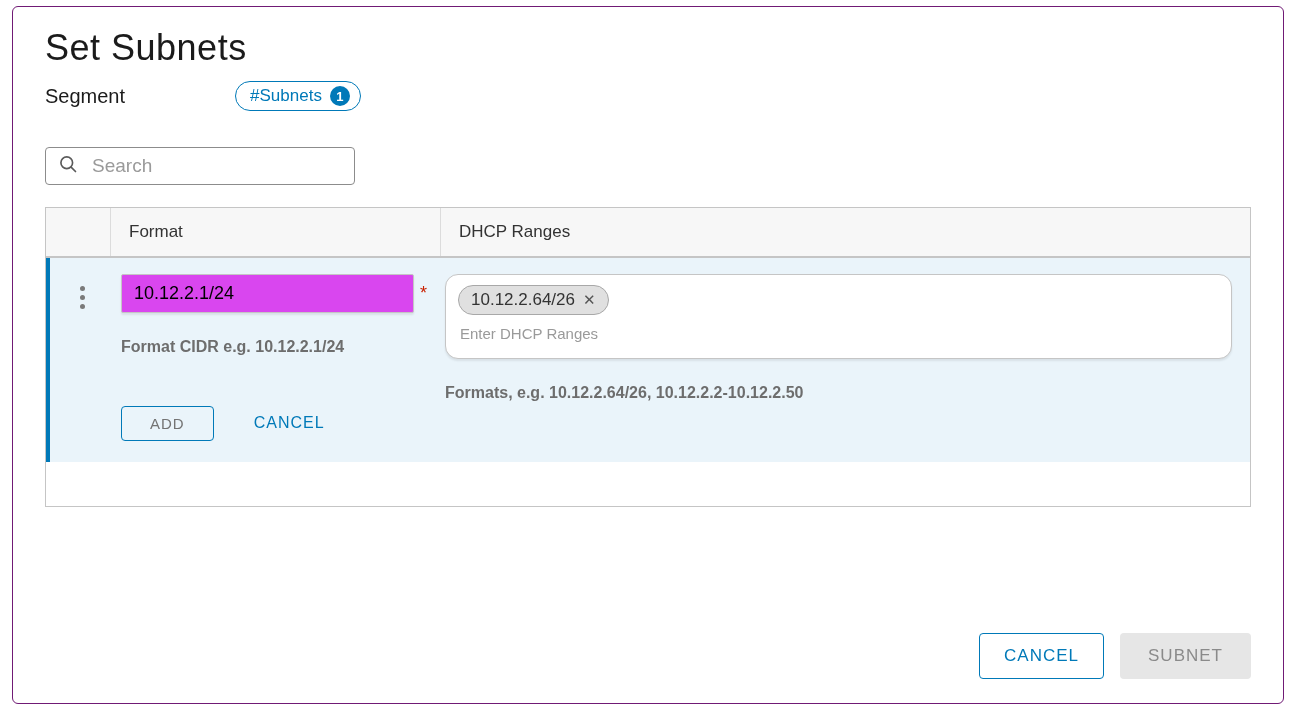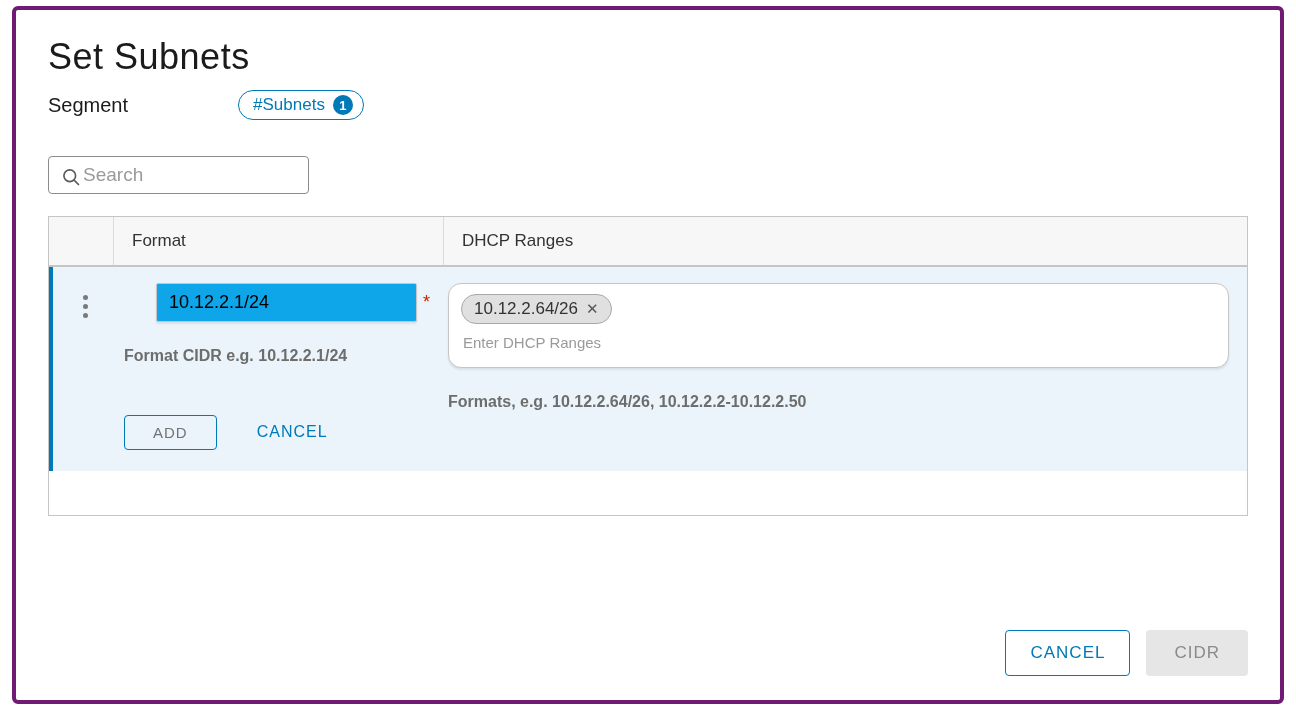--- a/index.html
+++ b/index.html
@@ -10,24 +10,24 @@
     color:#1b1b1b;
     width:1296px;
     height:710px;
     position:relative;
     overflow:hidden;
   }
 
   .modal {
     position:absolute;
     left:12px; right:12px; top:6px; bottom:6px;
-    border:4px solid #701a75;
+    border:1px solid #701a75;
     border-radius:6px;
     background:#ffffff;
-    padding:26px 32px;
+    padding:20px 32px;
   }
 
   .page-title {
     font-size:36px;
     font-weight:400;
     margin:0 0 12px 0;
     letter-spacing:0.5px;
   }
 
   .segment-row {
@@ -84,25 +84,26 @@
     background:transparent;
     color:#0079b8;
     font-size:16px;
     letter-spacing:1px;
     padding:10px 20px;
     cursor:pointer;
     font-weight:500;
   }
   .search-wrap {
     display:flex;
-    align-items:flex-end;
+    align-items:flex-start;
     border:1px solid #8c8c8c;
     border-radius:4px;
     padding:6px 12px;
-    width:261px;
+    width:310px;
+    gap:12px;
   }
   .search-wrap input {
     border:none;
     outline:none;
     font-size:19px;
     color:#666;
     flex:1;
     background:transparent;
   }
   .search-wrap svg { flex:none; }
@@ -147,23 +148,22 @@
 
   .gateway-field {
     display:flex; align-items:center; gap:6px;
   }
   .gateway-field input {
     width:326px;
     font-size:18px;
     padding:8px 12px;
     border:1px solid #c5c5c5;
     border-radius:2px;
-    background:#0ea5e9;
+    background:#d946ef;
     box-shadow: 0 2px 2px rgba(0,0,0,0.08);
-    margin-left: 32px;
   }
   .req-mark { color:#c92100; font-size:18px; }
 
   .hint {
     font-size:16px;
     color:#6d6d6d;
     margin-top:25px;
     font-weight:bold;
   }
 
@@ -316,16 +316,16 @@
         </div>
         <div class="hint">Formats, e.g. 10.12.2.64/26, 10.12.2.2-10.12.2.50</div>
       </div>
     </div>
 
     <div class="grid-empty"></div>
   </div>
 
   <div class="footer">
     <button class="btn-footer-outline">CANCEL</button>
-    <button class="btn-footer-disabled">CIDR</button>
+    <button class="btn-footer-disabled">SUBNET</button>
   </div>
 
 </div>
 
 </body></html>

